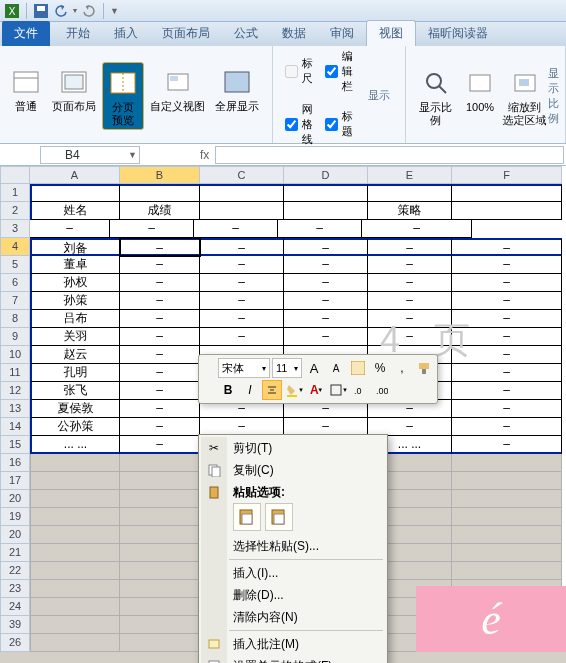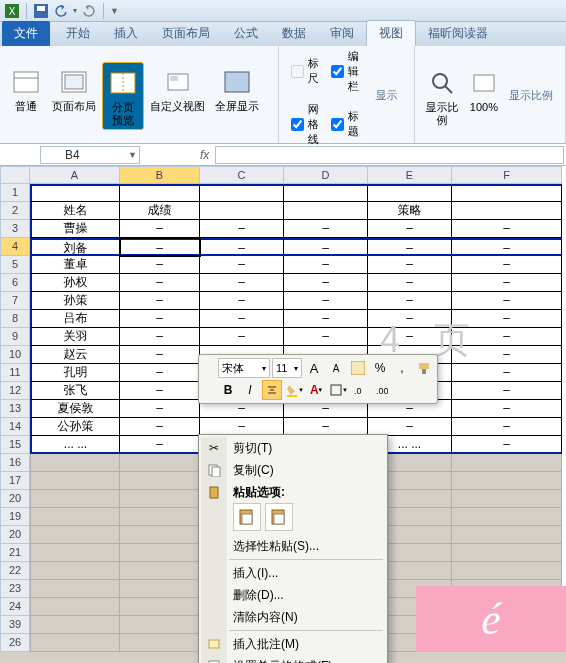--- a/index.html
+++ b/index.html
@@ -26,21 +26,21 @@
 .rbutton .ricon { width: 32px; height: 32px; margin-bottom: 2px; display: flex; align-items: center; justify-content: center; }
 .rbutton .rlabel { font-size: 11px; text-align: center; line-height: 13px; }
 .checkbox-row { display: flex; align-items: center; gap: 4px; padding: 3px 6px; font-size: 11px; }
 .checkbox-row input { width: 13px; height: 13px; }
 .show-group { display: flex; flex-direction: column; padding-top: 4px; }
 
 
 .formula-row { height: 22px; background: #ffffff; display: flex; align-items: center; border-bottom: 1px solid #a8bccf; }
 .namebox { width: 100px; background: #fff; border: 1px solid #b0c0d0; height: 18px; margin-left: 40px; display: flex; align-items: center; padding: 0 4px 0 24px; color: #333; position: relative; }
 .namebox .dd { position: absolute; right: 2px; font-size: 9px; color: #666; }
-.fx-label { padding: 0 6px; font-style: italic; color: #666; }
+.fx-label { padding: 0 6px; color: #666; }
 .formula-input { flex: 1; background: #fff; border: 1px solid #b0c0d0; height: 18px; margin-right: 2px; }
 
 
 .sheet { background: #fff; position: relative; }
 .colheaders { display: flex; height: 18px; }
 .corner { width: 30px; background: #e8ecf0; border: 1px solid #b8c8d8; }
 .colhead { background: #e8ecf0; border: 1px solid #b8c8d8; border-left: none; text-align: center; font-size: 11px; line-height: 16px; color: #445; }
 .colhead.sel { background: #fdd978; }
 .row { display: flex; height: 18px; }
 .rowhead { width: 30px; background: #e8ecf0; border: 1px solid #b8c8d8; border-top: none; text-align: center; font-size: 11px; line-height: 16px; color: #445; }
@@ -214,20 +214,30 @@
         <div class="rlabel">显示比例</div>
       </div>
       <div class="rbutton">
         <div class="ricon">
             <svg width="28" height="28">
               <rect x="4" y="6" width="20" height="16" fill="#fff" stroke="#888"></rect>
             </svg>
           </div>
         <div class="rlabel">100%</div>
       </div>
+      <div class="rbutton">
+        <div class="ricon">
+            <svg width="28" height="28">
+              <rect x="4" y="6" width="20" height="16" fill="#fff" stroke="#888"></rect>
+              <rect x="8" y="10" width="10" height="7" fill="#b8d0e8"></rect>
+            </svg>
+          </div>
+        <div class="rlabel" style="white-space:pre">缩放到
+选定区域</div>
+      </div>
     </div>
     <div class="rgroup-label">显示比例</div>
   </div>
 </div>
 
 <div class="formula-row">
   <div class="namebox">
       <span>B4</span>
       <span class="dd">▼</span>
     </div>
@@ -263,21 +273,20 @@
         <div class="rowhead">2</div>
         <div class="cell colA left-edge">姓名</div>
         <div class="cell colB">成绩</div>
         <div class="cell colC"></div>
         <div class="cell colD"></div>
         <div class="cell colE">策略</div>
         <div class="cell colF"></div>
       </div>
       <div class="row">
         <div class="rowhead">3</div>
-        <div class="cell colA left-edge">曹操</div>
         <div class="cell colB">–</div>
         <div class="cell colC">–</div>
         <div class="cell colD">–</div>
         <div class="cell colE">–</div>
         <div class="cell colF">–</div>
       </div>
       <div class="row sel-row">
         <div class="rowhead sel">4</div>
         <div class="cell colA left-edge">刘备</div>
         <div class="cell colB sel">–</div>

